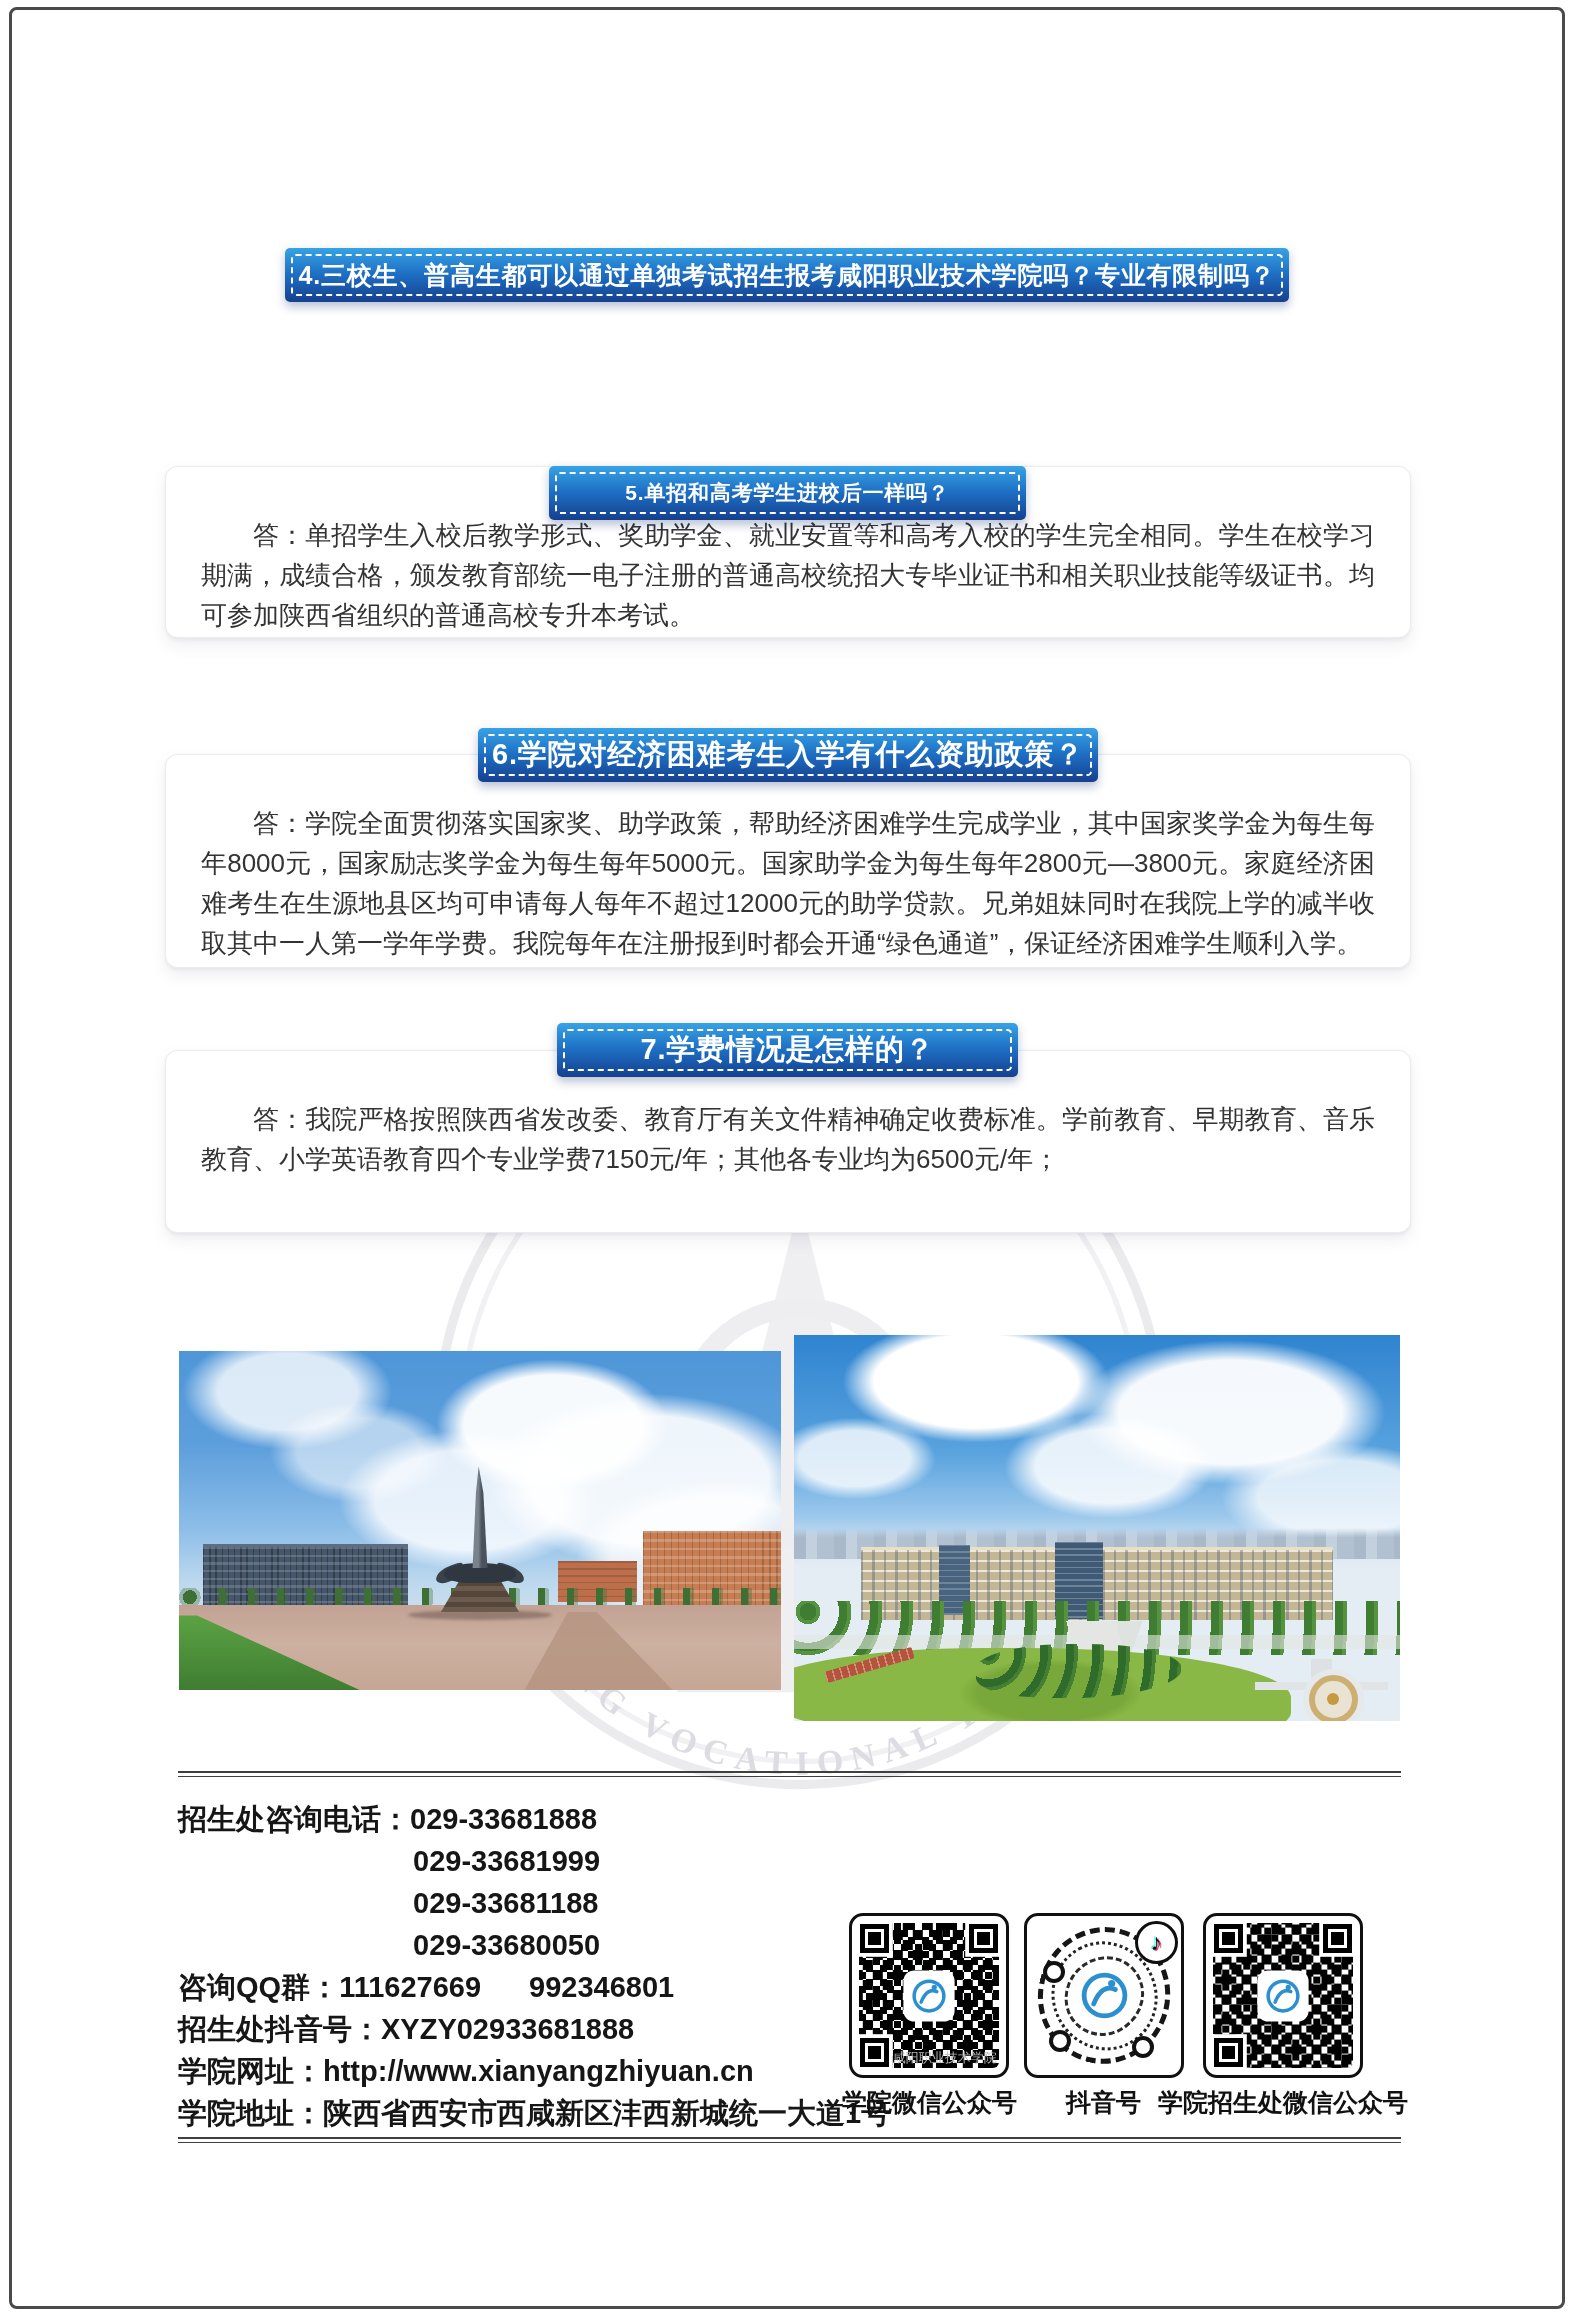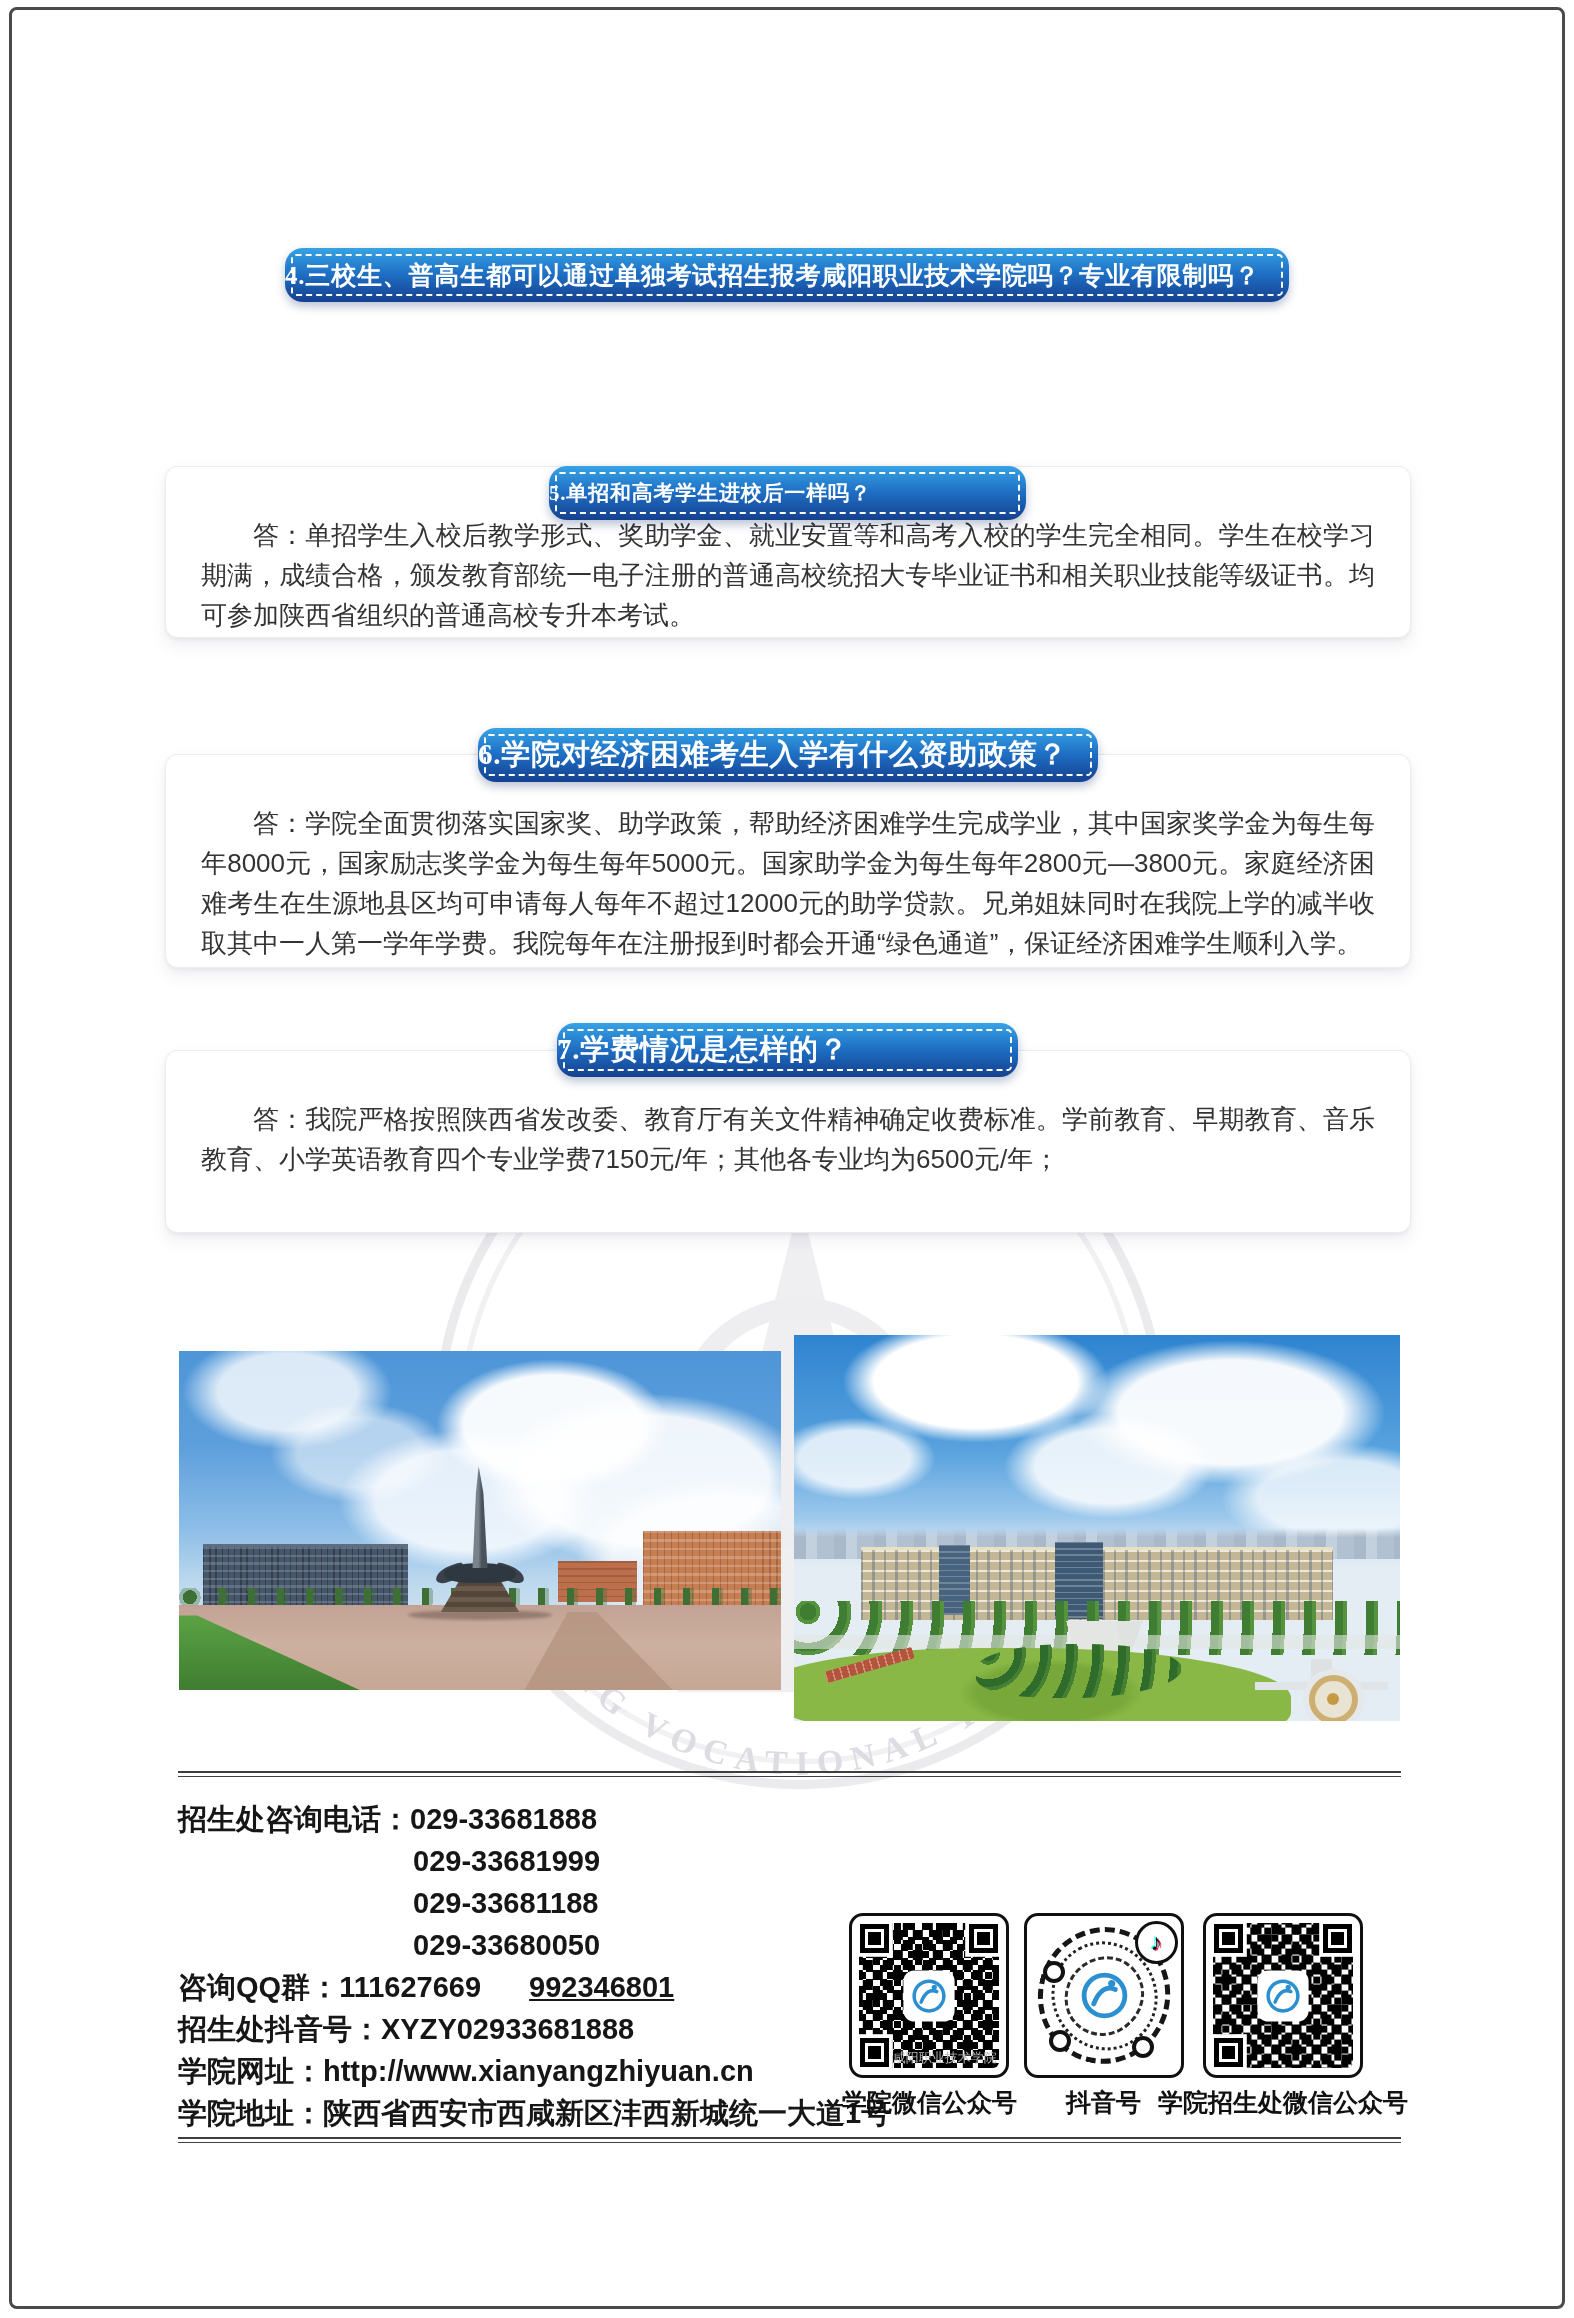--- a/index.html
+++ b/index.html
@@ -10,37 +10,37 @@
 
   
   .watermark{position:absolute;left:400px;top:1023px;width:800px;height:800px;z-index:0;}
 
   
   .card{position:absolute;left:165px;width:1246px;background:#fff;border:0.8px solid #ececf0;
         border-radius:12.3px;box-shadow:0 7.7px 15.4px rgba(110,110,135,.10),0 1.5px 3.8px rgba(0,0,0,.05);
         z-index:1;box-sizing:border-box;}
   .ans{margin:0;padding:48px 35px 0 35px;font-size:26px;line-height:40px;color:#333;
        text-indent:2em;text-align:justify;font-weight:500;}
-  .banner{position:absolute;display:flex;align-items:center;justify-content:flex-start;height:54px;
+  .banner{position:absolute;display:flex;align-items:center;justify-content:center;height:54px;
           background:linear-gradient(180deg,#37a3e5 0%,#1e6fc4 48%,#15408f 100%);
-          border-radius:18px;box-shadow:0 4.6px 9.2px rgba(10,40,100,.28);z-index:2;font-family:Liberation Serif, serif;}
+          border-radius:5px;box-shadow:0 4.6px 9.2px rgba(10,40,100,.28);z-index:2;}
   .banner::before{content:"";position:absolute;inset:6.2px;border:2.3px dashed #ffffff;border-radius:4.6px;}
   .banner span{position:relative;color:#fff;font-weight:700;white-space:nowrap;letter-spacing:0.8px;}
 
   
   .photo{position:absolute;overflow:hidden;z-index:1;background:#9cc;}
   .layer{position:absolute;}
 
   
   .rule{position:absolute;left:178px;width:1223px;height:6.2px;border-top:2.3px solid #3f3f3f;
         border-bottom:1.5px solid #3f3f3f;box-sizing:border-box;z-index:1;}
   .contact{position:absolute;left:178px;top:1798px;z-index:1;font-size:29px;font-weight:700;
            color:#161616;line-height:42px;white-space:nowrap;}
   .crow.indent{padding-left:235px;}
-  .qq-gap{margin-left:48px;text-decoration:underline;}
+  .qq-gap{margin-left:48px;}
 
   .qr-box{position:absolute;top:1913px;width:160px;height:165px;background:#fff;border:3.1px solid #101010;
           border-radius:14px;z-index:1;box-sizing:border-box;}
   .qr-noise{position:absolute;inset:7px;border-radius:6.2px;background-color:#fff;
       background-image:
         repeating-conic-gradient(#000 0 25%, transparent 0 50%),
         repeating-conic-gradient(#000 0 25%, transparent 0 50%),
         repeating-conic-gradient(#fff 0 25%, transparent 0 50%);
       background-size:14px 14px,20px 20px,17.7px 17.7px;
       background-position:0 0,3.8px 7px,1.5px 2.3px;}

